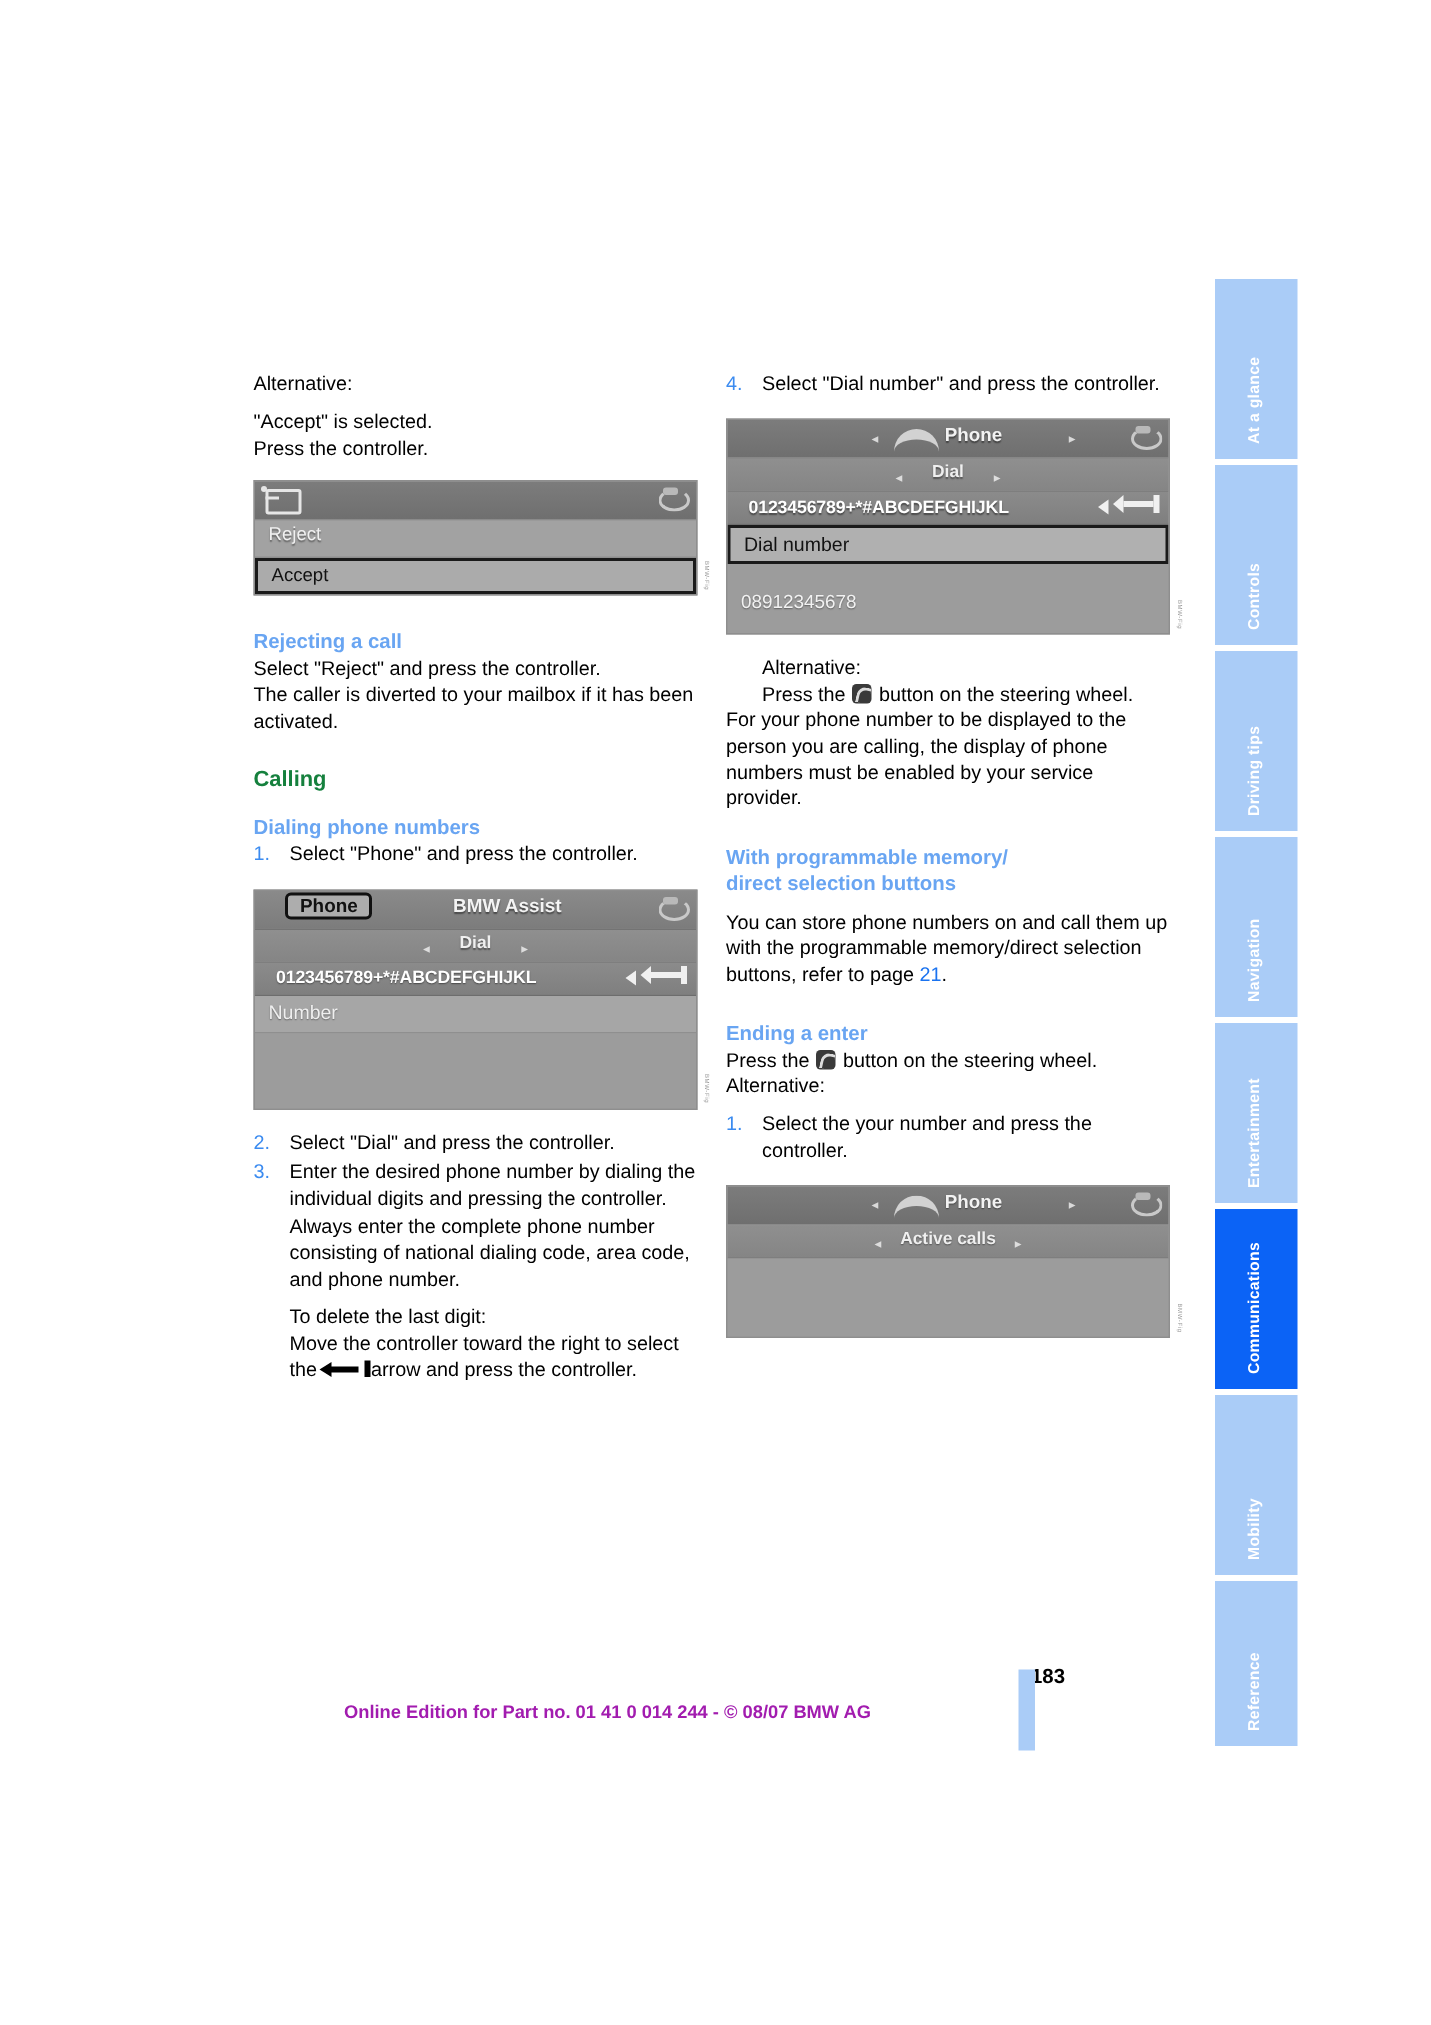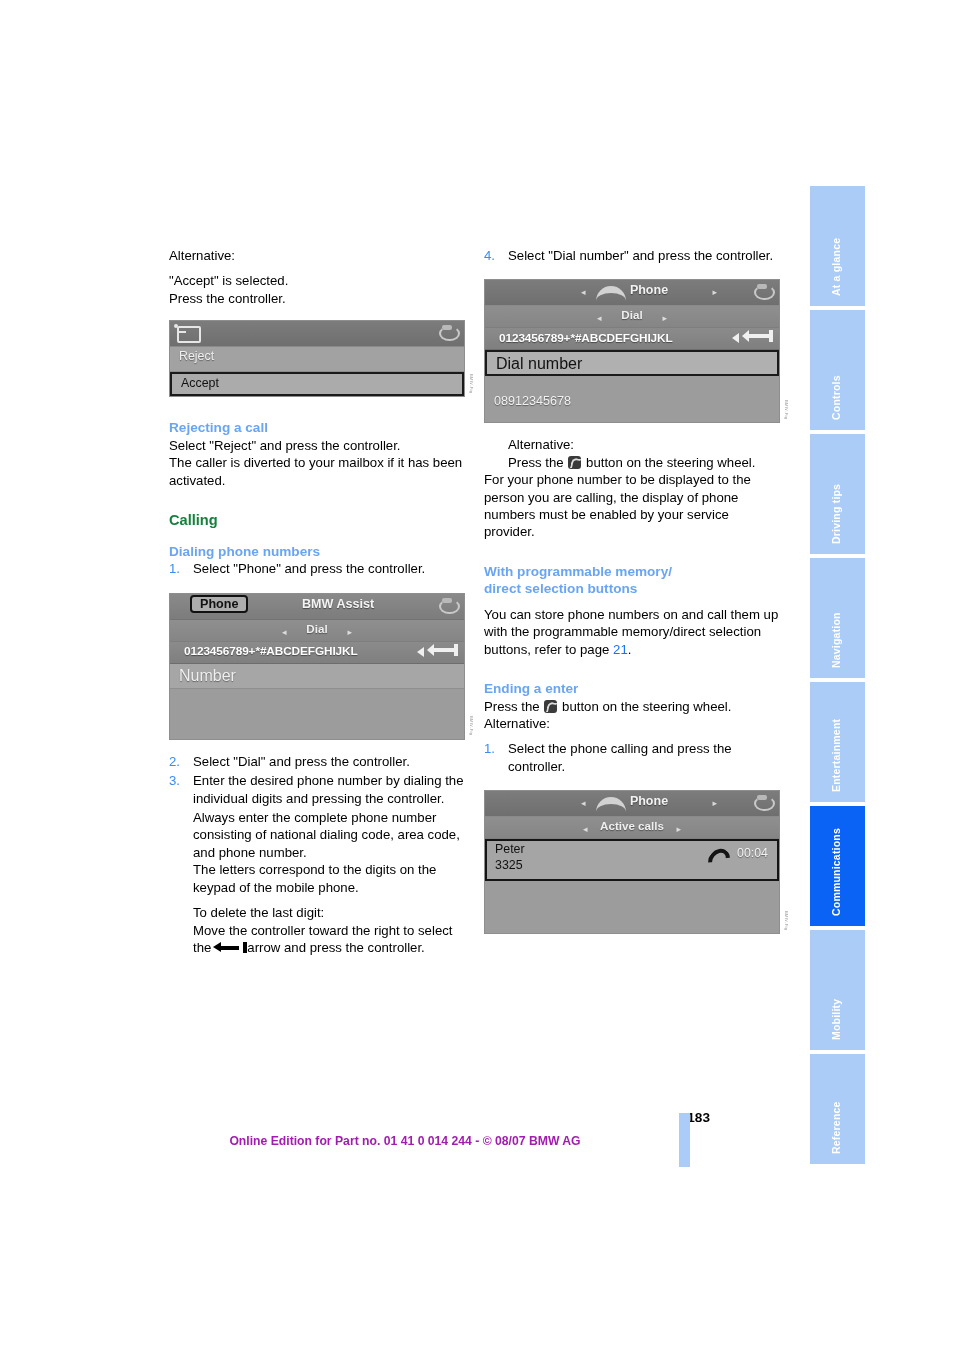--- a/index.html
+++ b/index.html
@@ -177,21 +177,21 @@
     content:"";position:absolute;right:-4px;top:-4px;width:4px;height:12px;background:#f0f0f0;
   }
   .shot .field{
     height:24px;background:#a6a6a6;
     position:relative;border-bottom:1px solid #8f8f8f;
   }
   .shot .field.sel{
     border:2px solid #1a1a1a;height:22px;background:#b0b0b0;
   }
   .shot .field .lab{
-    position:absolute;left:9px;top:3px;font-size:16px;color:#121212;
+    position:absolute;left:9px;top:3px;font-size:13px;color:#121212;
   }
   .shot .field .lab.light{color:#efefef;text-shadow:0 1px 1px rgba(0,0,0,.4);}
   .shot .body{
     background:#9c9c9c;position:relative;
   }
   .shot .body .bigtxt{
     position:absolute;left:9px;top:10px;color:#f2f2f2;font-size:12.6px;
     text-shadow:0 1px 1px rgba(0,0,0,.4);
   }
   .shot .body .dots{
@@ -408,21 +408,20 @@
     <div class="nitem">
       <span class="num">2.</span>
       <span class="body">Select "Dial" and press the controller.</span>
     </div>
 
     <div class="nitem">
       <span class="num">3.</span>
       <span class="body">Enter the desired phone number by dialing the individual digits and pressing the controller.</span>
     </div>
     <p class="para indent">Always enter the complete phone number consisting of national dialing code, area code, and phone number.</p>
-    <p class="para indent">The letters correspond to the digits on the keypad of the mobile phone.</p>
     <div class="gap-sm"></div>
     <p class="para indent">To delete the last digit:</p>
     <p class="para indent"><span>Move the controller toward the right to select the</span><span class="delarrow"></span><span class="delbar"></span><span>arrow and press the controller.</span></p>
 
   </div>
 
   <div class="col col-right">
 
     <div class="nitem">
       <span class="num">4.</span>
@@ -477,44 +476,38 @@
     <div class="gap-lg"></div>
 
     <h4 class="h-blue-light">Ending a enter</h4>
     <p class="para"><span>Press the</span> <span class="swicon"></span> <span>button on the steering wheel.</span></p>
     <p class="para">Alternative:</p>
 
     <div class="gap-sm"></div>
 
     <div class="nitem">
       <span class="num">1.</span>
-      <span class="body">Select the phone calling and press the controller.</span>
+      <span class="body">Select the your number and press the controller.</span>
     </div>
 
     <div class="gap"></div>
 
     <div class="shotwrap">
       <div class="shot">
         <div class="topbar">
           <span class="arrL" style="left:96px;">◂</span>
           <span class="title"><span class="handset"></span><span>Phone</span></span>
           <span class="arrR" style="right:62px;">▸</span>
           <span class="rotary"></span>
         </div>
         <div class="subbar">
           <span class="arrL" style="left:98px;top:7px;position:absolute;color:#ddd;font-size:9px;">◂</span>
           <span class="title">Active calls</span>
           <span class="arrR" style="right:98px;top:7px;position:absolute;color:#ddd;font-size:9px;">▸</span>
         </div>
-        <div class="callrow">
-          <span class="nm">Peter</span>
-          <span class="nb">3325</span>
-          <span class="hk"></span>
-          <span class="tm">00:04</span>
-        </div>
         <div class="body" style="height:52px;"></div>
       </div>
       <span class="shotcode">BMW-Fig</span>
     </div>
 
   </div>
 
   <div class="footer">
     <span class="pg">183</span>
     <span class="imprint">Online Edition for Part no. 01 41 0 014 244 - © 08/07 BMW AG</span>

